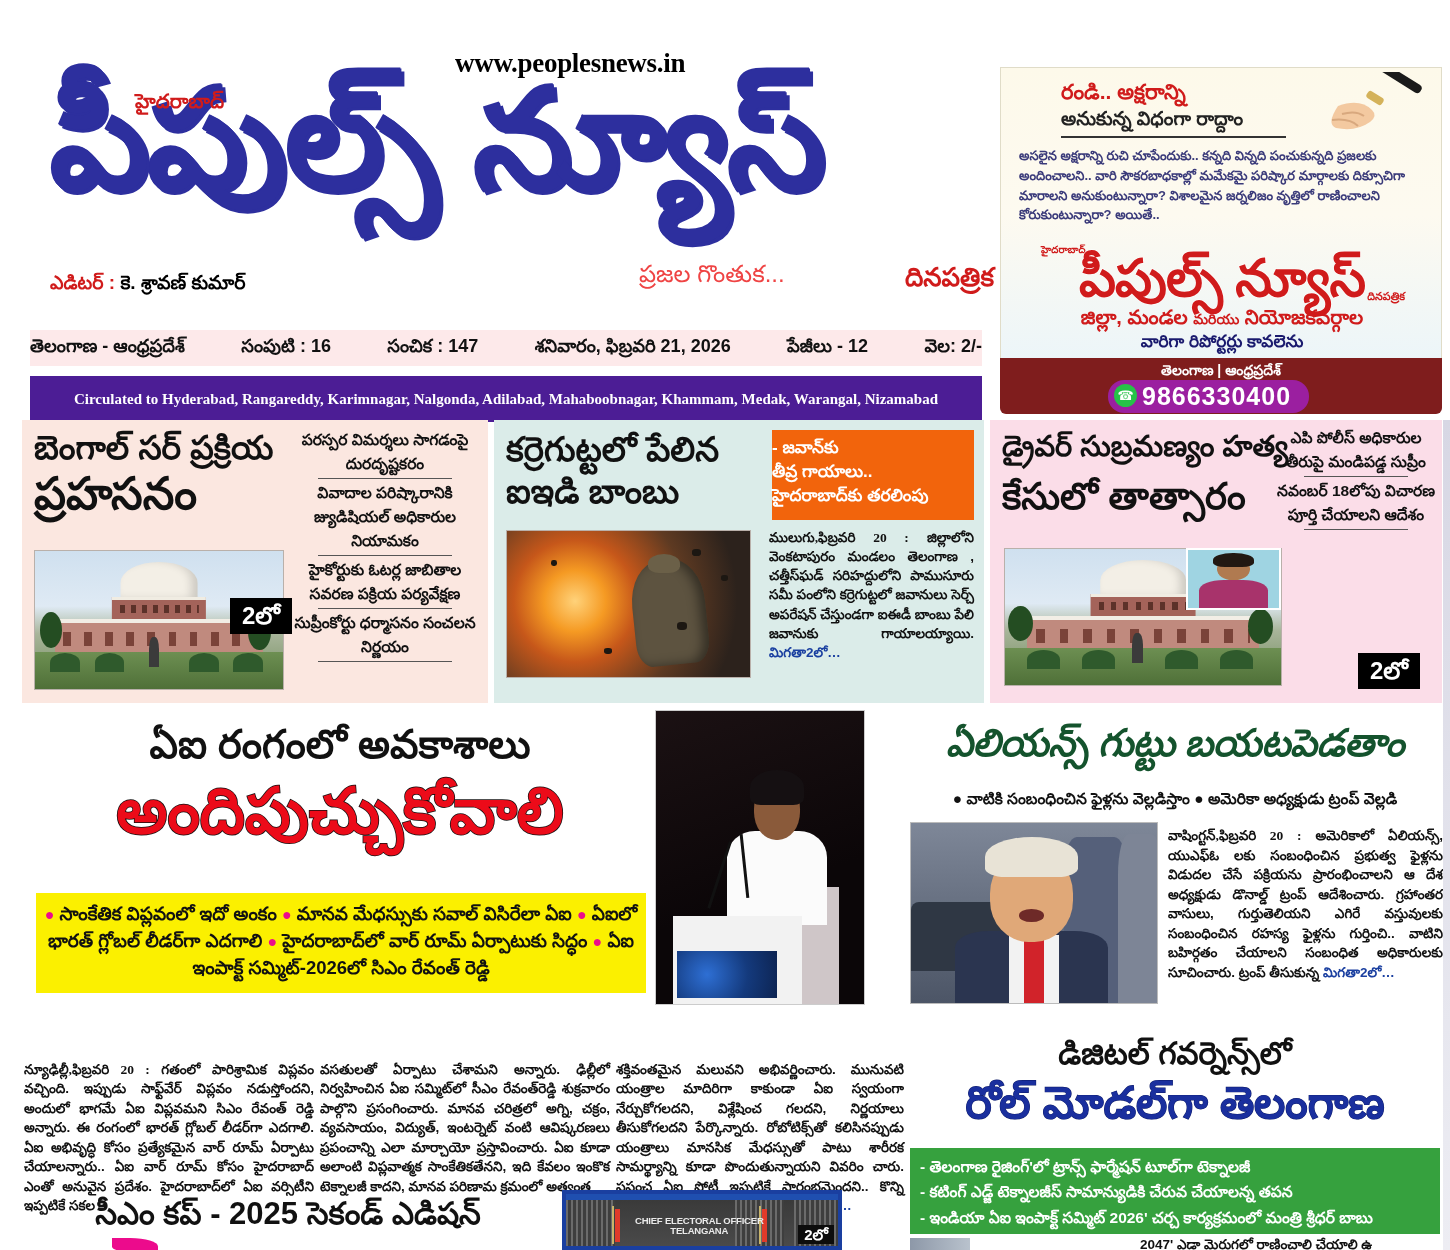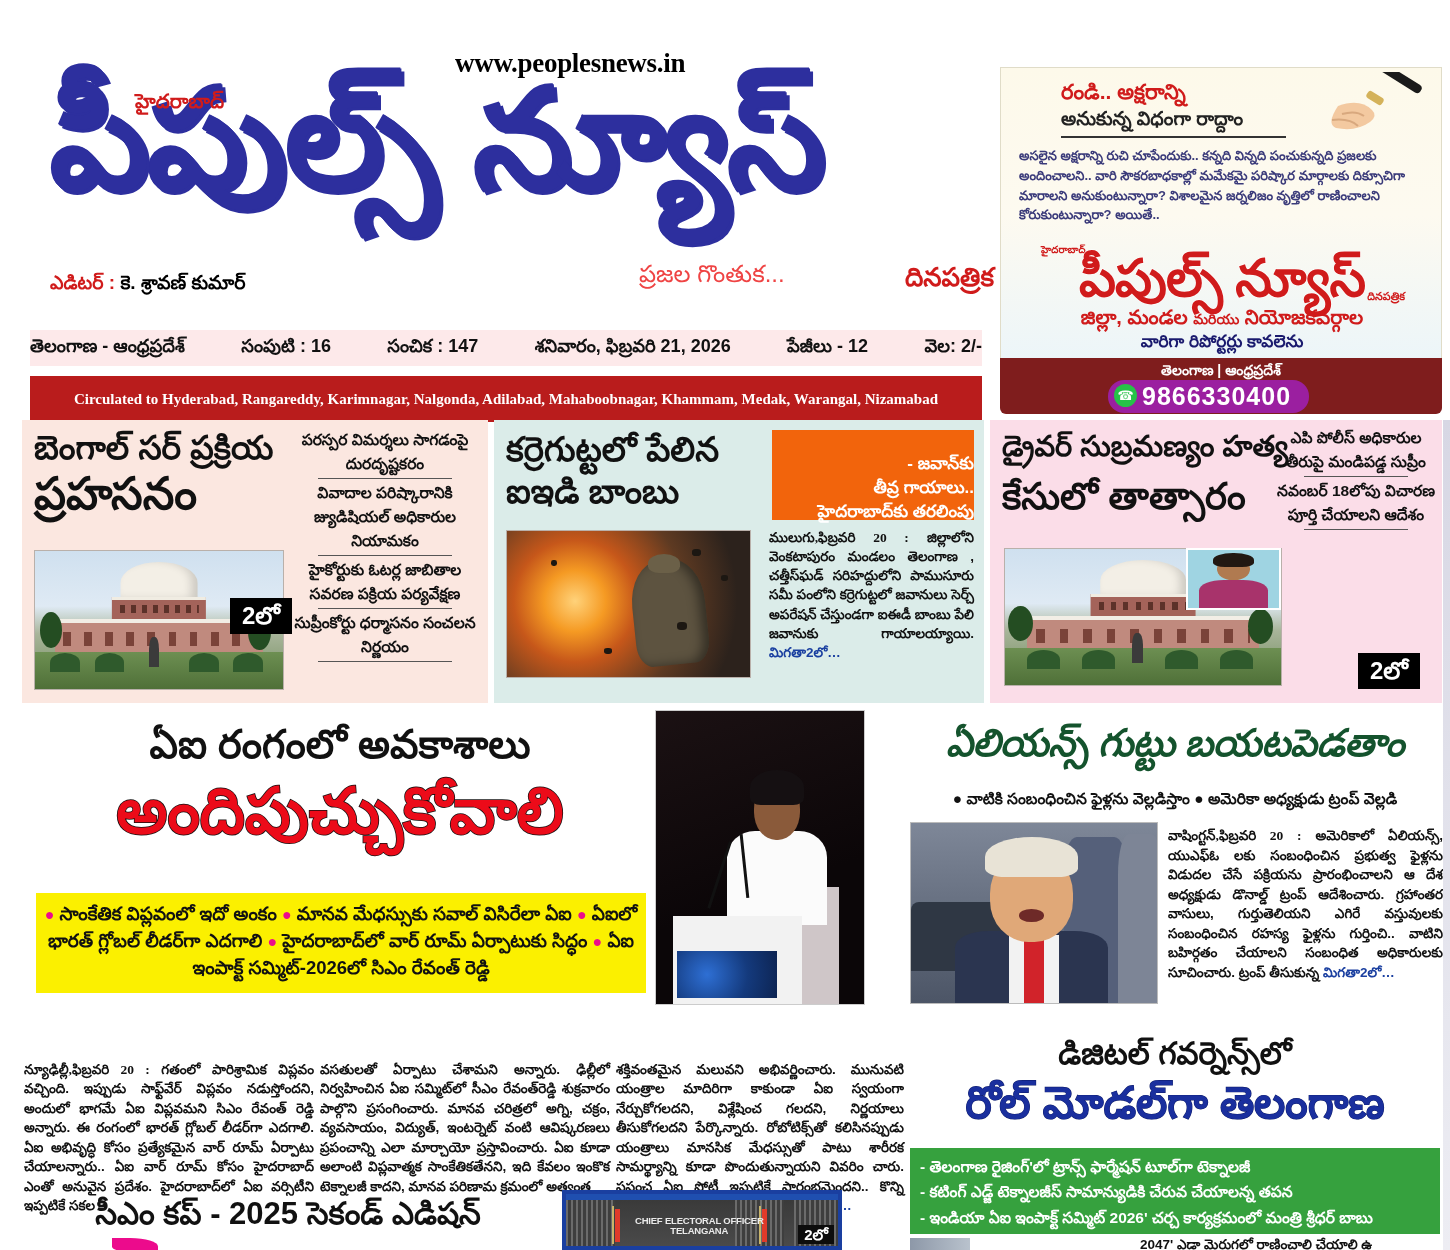--- a/index.html
+++ b/index.html
@@ -127,21 +127,21 @@
 
   
   .info-bar {
     position: absolute; left: 30px; top: 330px; width: 952px; height: 36px;
     background: #fde9ea; display: flex; align-items: center;
     justify-content: space-between; gap: 16px;
     font-size: 18px; font-weight: bold; color: #111;
   }
   .circ-bar {
     position: absolute; left: 30px; top: 376px; width: 952px; height: 46px;
-    background: #b91c1c; display: flex; align-items: center; justify-content: center;
+    background: #4c1d95; display: flex; align-items: center; justify-content: center;
     font-family: "Liberation Serif", serif;
     font-size: 15px; font-weight: bold; color: #fff;
   }
 
   
   .newsrow { position: absolute; left: 0; top: 420px; width: 1450px; height: 285px; }
   .nbox { position: absolute; top: 0; height: 283px; padding: 10px 12px; overflow: hidden; }
   .nbox-1 { left: 22px; width: 466px; background: #fbe7e0; }
   .nbox-2 { left: 494px; width: 490px; background: #dbece9; }
   .nbox-3 { left: 990px; width: 452px; background: #fbdde8; }
@@ -165,21 +165,21 @@
     position: absolute; background: #000; color: #fff;
     font-size: 24px; font-weight: bold;
     padding: 6px 12px; line-height: 1;
   }
 
   .nb2-h1 { font-size: 34px; }
   .nb2-h2 { font-size: 34px; margin-top: 4px; }
   .orange-box {
     position: absolute; right: 10px; top: 10px; width: 202px; height: 90px;
     background: #f2640c; color: #fff; font-size: 17px; font-weight: bold;
-    text-align: right; line-height: 1.4; padding-top: 22px;
+    text-align: left; line-height: 1.4; padding-top: 6px;
   }
   .nb2-body {
     position: absolute; right: 10px; top: 108px; width: 205px;
     font-size: 13.5px; line-height: 1.42; color: #111; text-align: justify;
     font-weight: bold;
   }
   .dateline { font-family: "Liberation Serif", serif; font-weight: bold; }
   .contd { color: #1a3fa0; font-weight: bold; }
 
   .nb3-h1 { font-size: 29px; }

